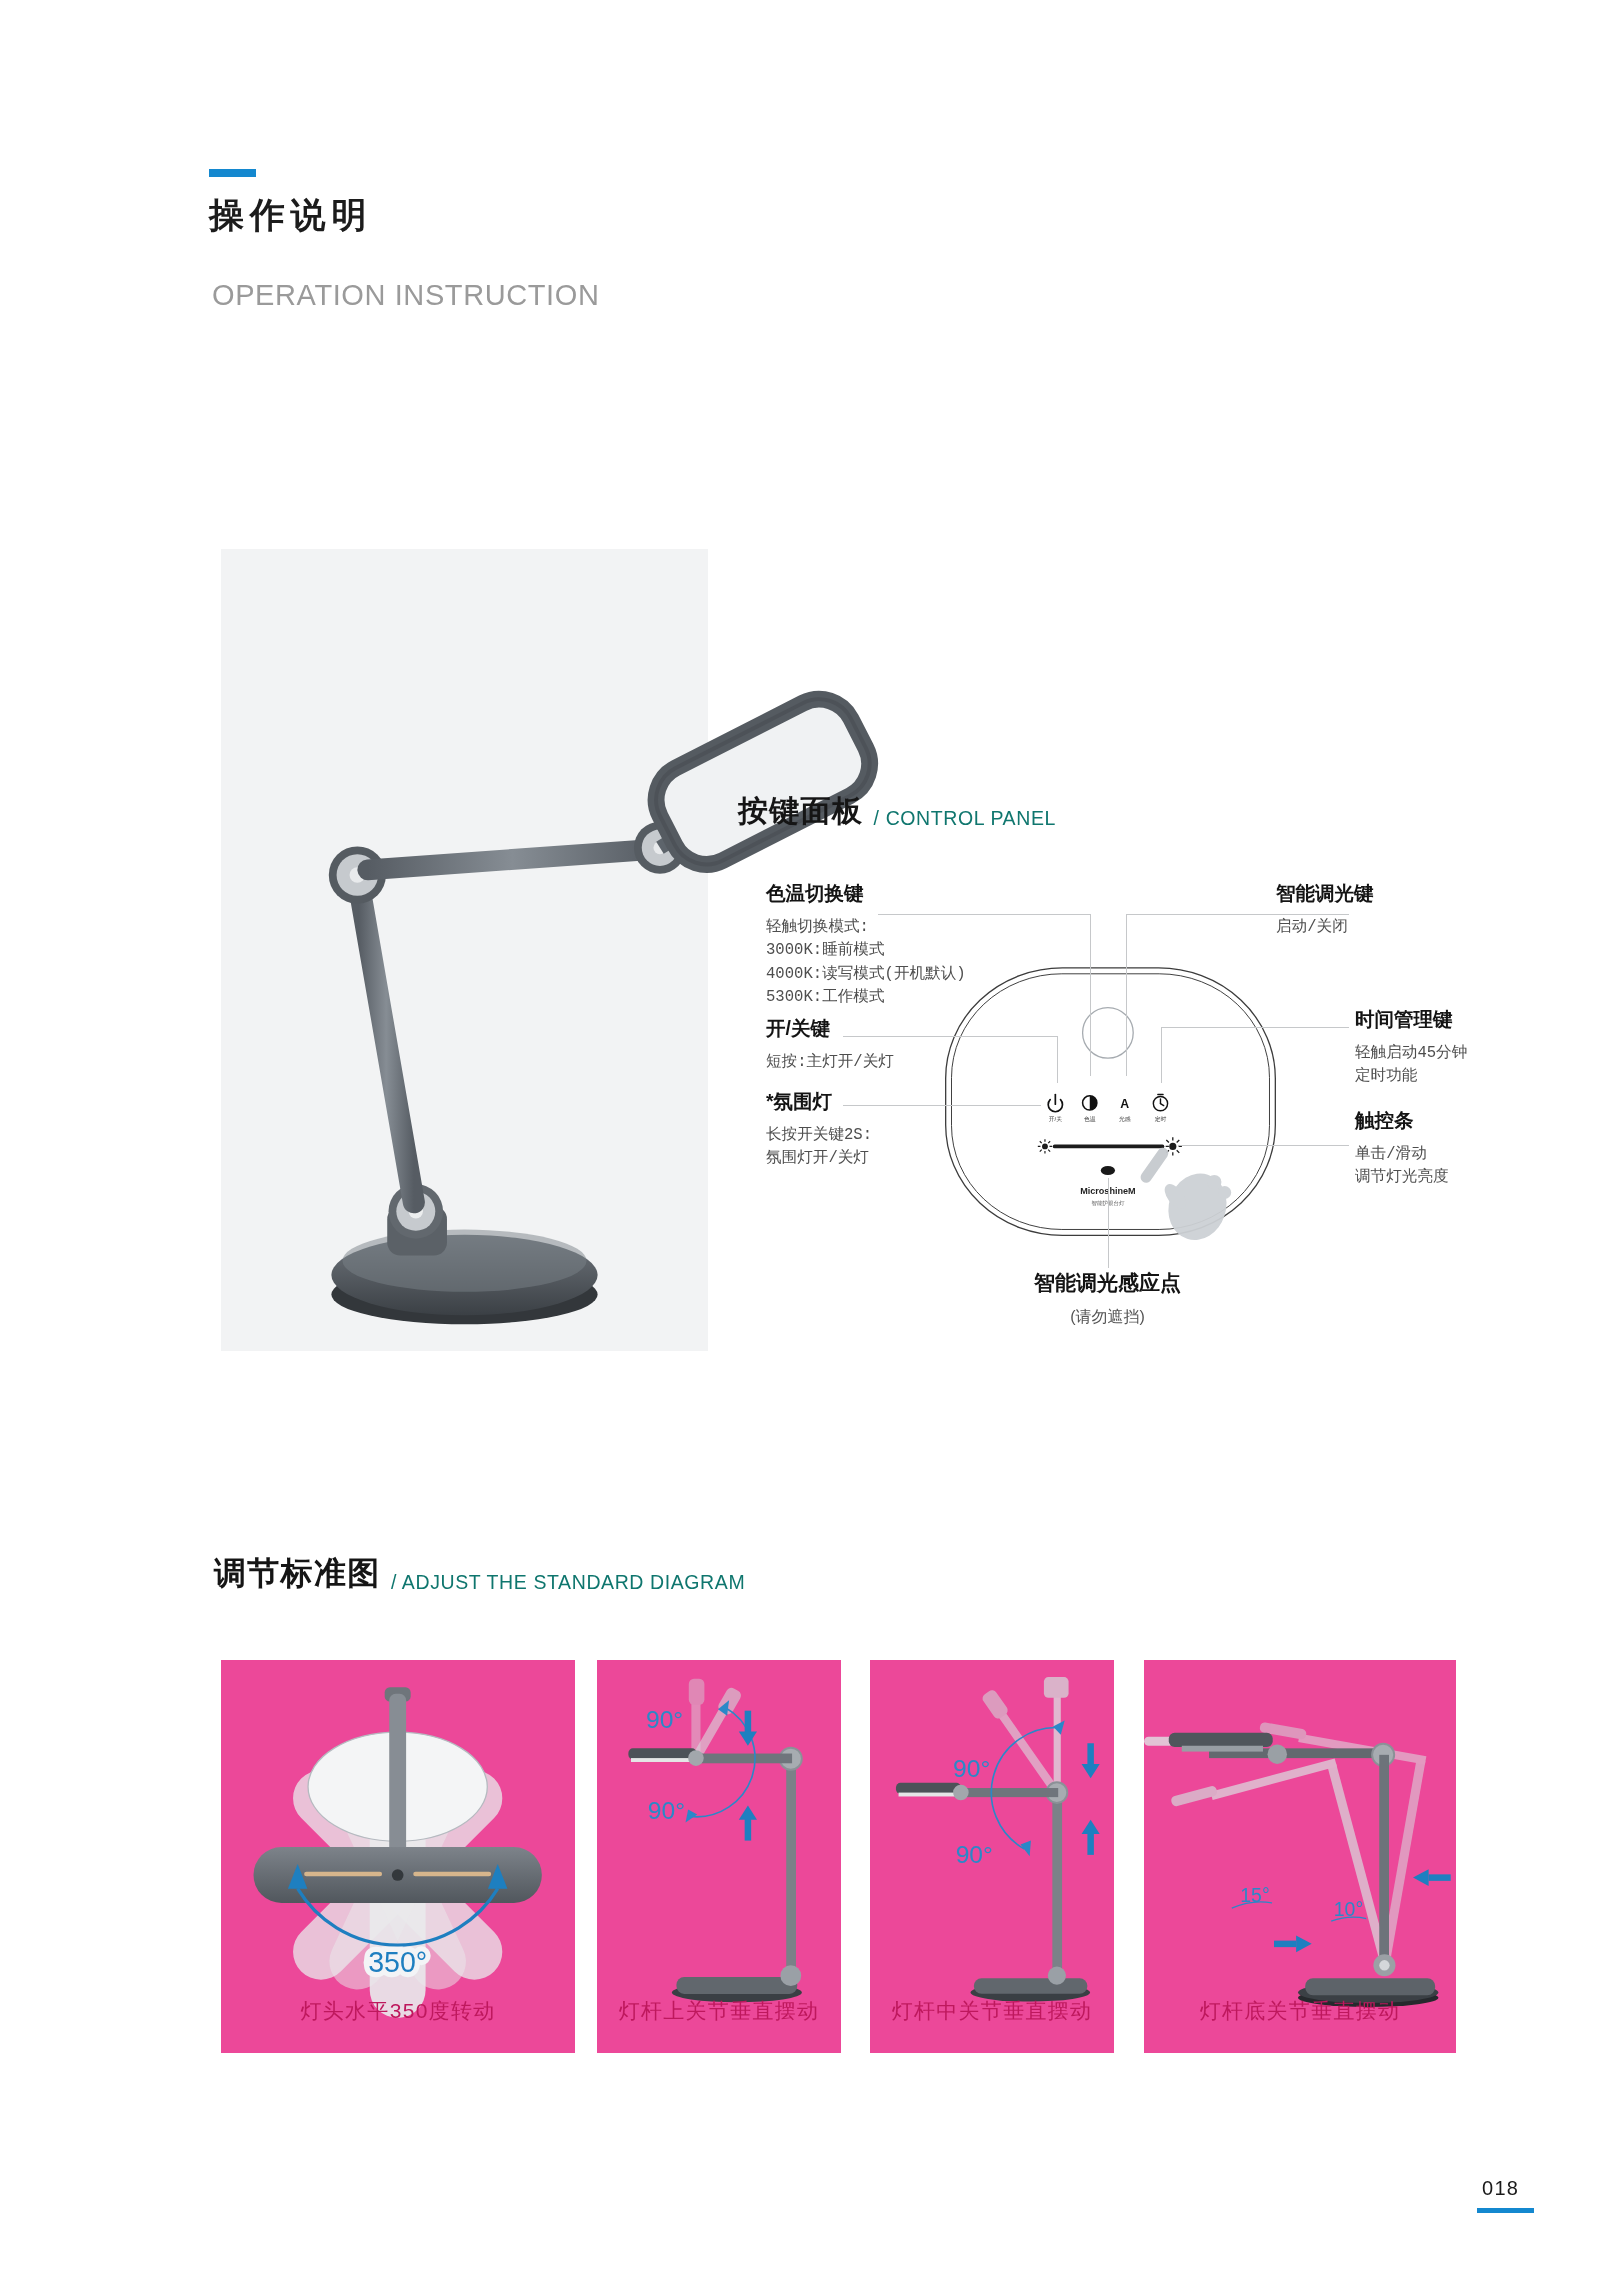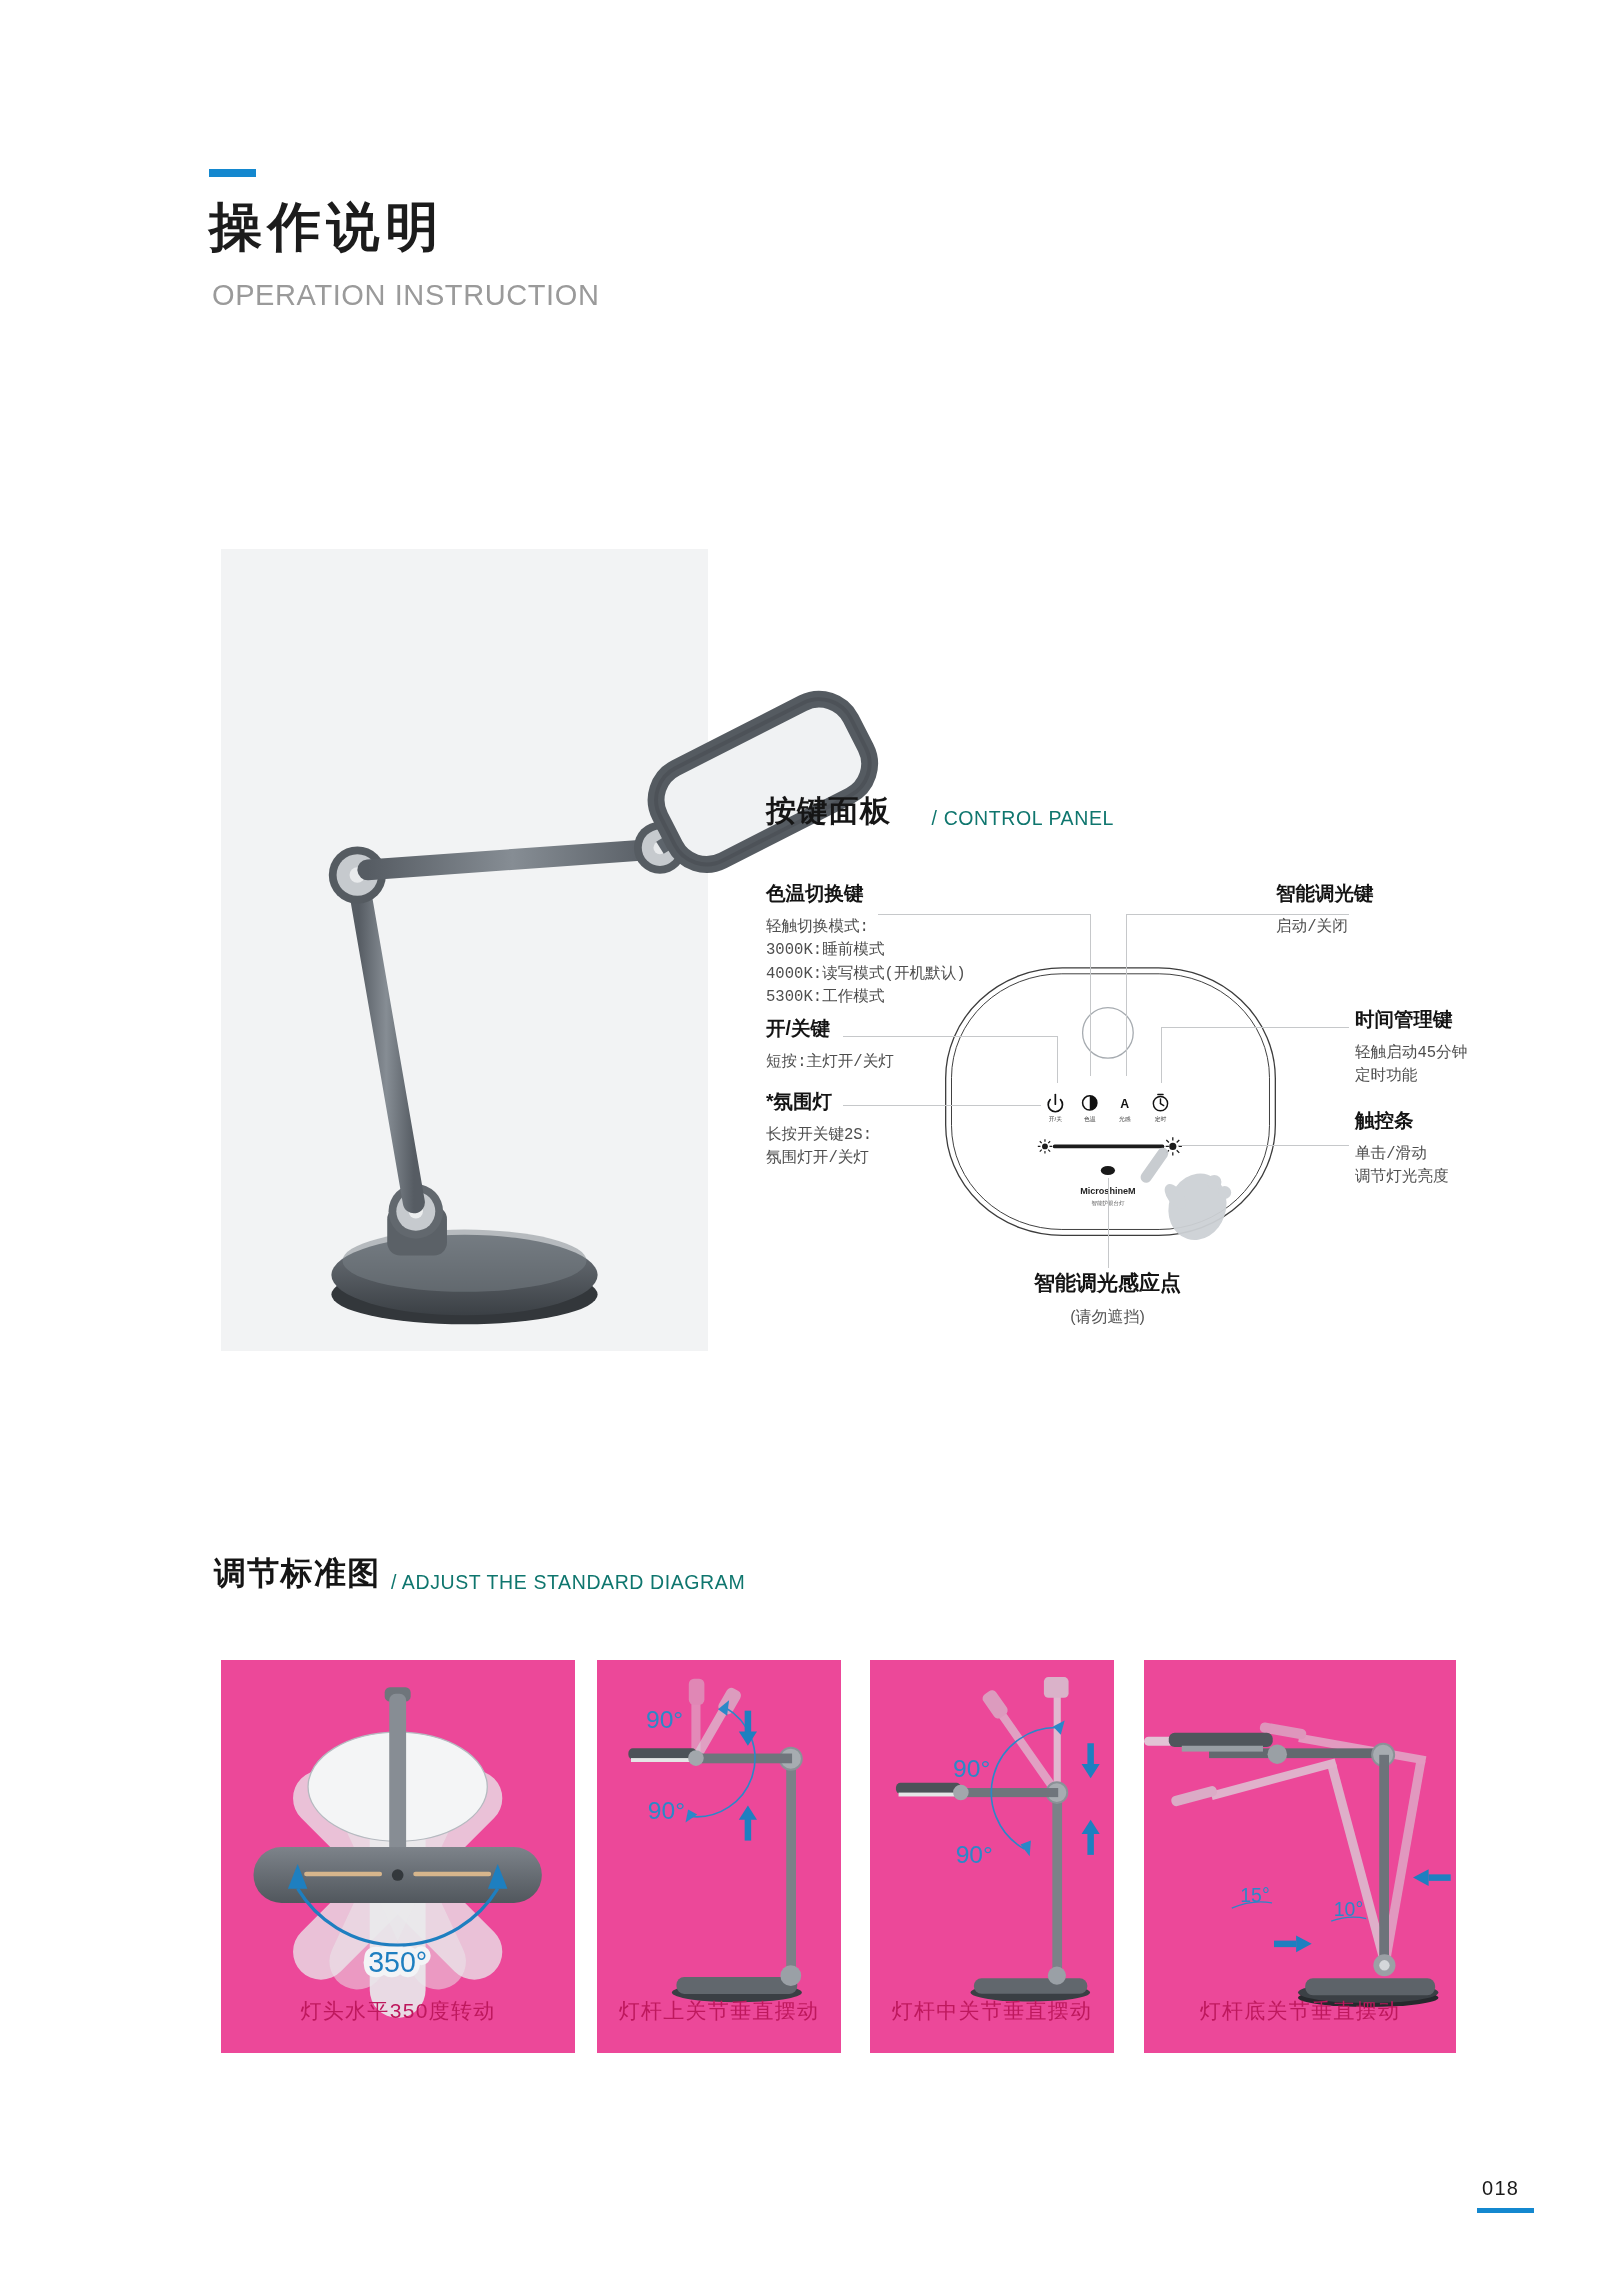--- a/index.html
+++ b/index.html
@@ -1,21 +1,21 @@
 <!DOCTYPE html>
 <html style="font-size:10.4px"><head>
 <meta charset="utf-8">
 <style>
   html,body{margin:0;padding:0;}
   body{width:1623px;height:2295px;position:relative;background:#ffffff;
        font-family:"Liberation Sans","DejaVu Sans",sans-serif;color:#222;overflow:hidden;}
   .abs{position:absolute;}
   
   .accent-bar{width:47px;height:8.4px;background:#1488cf;}
-  .page-title{font-size:53px;font-weight:700;color:#1c1c1c;letter-spacing:5.8px;white-space:nowrap;}
+  .page-title{font-size:35px;font-weight:700;color:#1c1c1c;letter-spacing:5.8px;white-space:nowrap;}
   .page-subtitle{font-size:29px;color:#9a9a9a;letter-spacing:0.6px;white-space:nowrap;}
   
   .section-head{display:flex;align-items:flex-end;white-space:nowrap;}
   .section-title{font-size:30px;font-weight:700;color:#151515;letter-spacing:1.3px;}
   .section-title.big{font-size:32px;}
   .section-sub{font-size:19.5px;color:#0f766e;margin-left:10.4px;padding-bottom:1.9px;letter-spacing:0.6px;}
   
   .photo-block{background:#f2f3f4;}
   .diagram-block{background:#ec4899;}
   
@@ -84,21 +84,21 @@
     </g>
     <line x1="676" y1="460" x2="728" y2="428" stroke="#5d646b" stroke-width="22"></line>
 
     <g transform="rotate(-27 725 430)">
       <rect x="690" y="336" width="330" height="160" rx="55" fill="#f0f2f3" stroke="#555b61" stroke-width="26"></rect>
       <rect x="690" y="336" width="330" height="160" rx="55" fill="none" stroke="#3e4348" stroke-width="6" opacity="0.35"></rect>
     </g>
   </svg>
 </div>
 
-<div class="abs section-head" style="left:766px;top:791px;gap:30px;">
+<div class="abs section-head" style="left:738px;top:791px;">
   <span class="section-title">按键面板</span>
   <span class="section-sub">/ CONTROL PANEL</span>
 </div>
 
 <div class="abs" style="left:935px;top:942px;z-index:1;">
   <svg width="351" height="305" viewBox="0 0 540 470">
 
     <rect x="16" y="40" width="508" height="412" rx="180" ry="170" fill="#ffffff" stroke="#3c3c3c" stroke-width="2"></rect>
     <rect x="25" y="49" width="490" height="394" rx="170" ry="160" fill="none" stroke="#3c3c3c" stroke-width="1.5"></rect>
 

